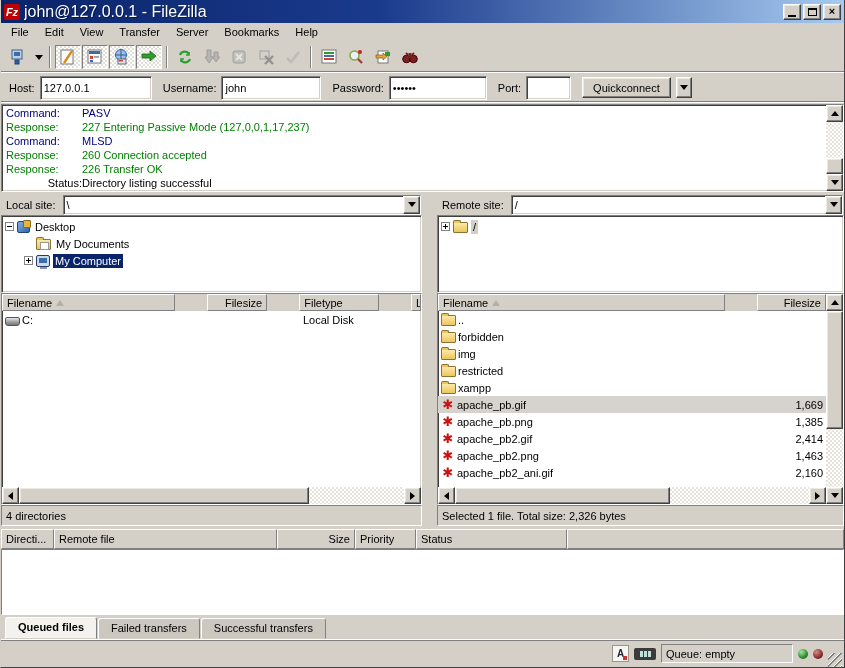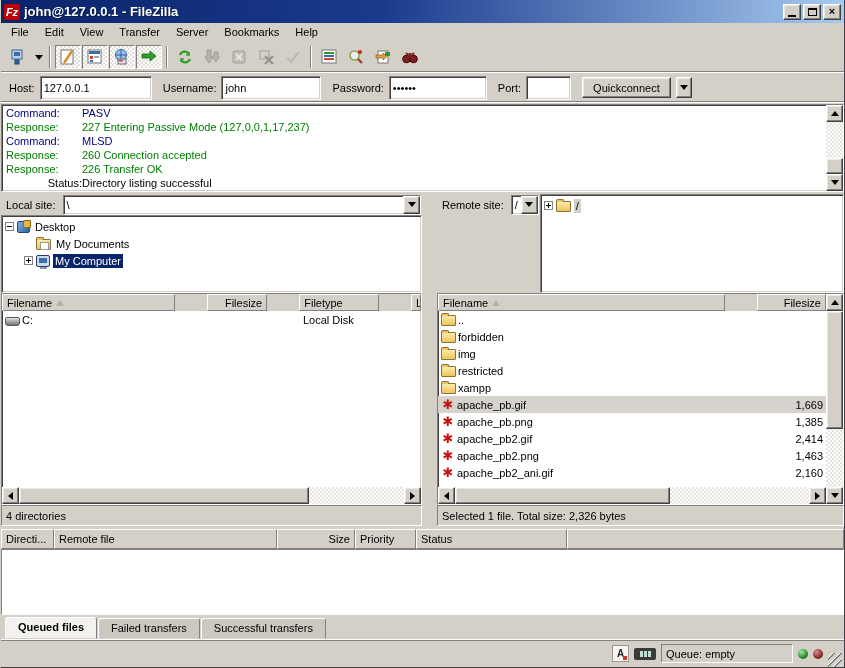--- a/index.html
+++ b/index.html
@@ -19,21 +19,21 @@
             box-shadow: inset 1px 1px 0 #404040, inset -1px -1px 0 #d4d0c8;
             background:#fff; }
 
   
   .titlebar { height:23px; flex:0 0 23px;
     background:linear-gradient(90deg,#0a246a 0%,#1a3a8c 45%,#a6caf0 100%);
     display:flex; align-items:center; padding:0 3px; gap:4px; }
   .app-icon { width:16px; height:16px; background:#bf0000; border-radius:2px;
     color:#fff; font-weight:bold; font-style:italic; font-size:11px;
     display:flex; align-items:center; justify-content:center; flex:0 0 16px; }
-  .title-text { color:#fff; font-weight:bold; font-size:13px; flex:1;
+  .title-text { color:#fff; font-weight:normal; font-size:16px; flex:1;
     text-shadow:1px 1px 0 rgba(0,0,0,.4); white-space:nowrap; overflow:hidden; }
   .tb-btns { display:flex; gap:2px; }
   .tb-btn { width:18px; height:16px; background:#d4d0c8; display:flex;
     align-items:center; justify-content:center; font-size:9px; font-weight:bold; }
   .glyph-min { width:8px; height:2px; background:#000; margin-top:8px; }
   .glyph-max { width:9px; height:8px; border:1px solid #000; border-top-width:2px; }
   .glyph-close { font-size:11px; font-weight:bold; line-height:1; }
 
   
   .menubar { height:19px; flex:0 0 19px; display:flex; align-items:center;
@@ -92,21 +92,21 @@
   .thumb { background:#d4d0c8; }
   .arr-up { width:0;height:0;border-left:4px solid transparent;border-right:4px solid transparent;border-bottom:5px solid #000; }
   .arr-dn { width:0;height:0;border-left:4px solid transparent;border-right:4px solid transparent;border-top:5px solid #000; }
   .arr-lf { width:0;height:0;border-top:4px solid transparent;border-bottom:4px solid transparent;border-right:5px solid #000; }
   .arr-rt { width:0;height:0;border-top:4px solid transparent;border-bottom:4px solid transparent;border-left:5px solid #000; }
 
   
   .split-row { display:flex; }
   .pane-l { width:421px; flex:0 0 421px; display:flex; flex-direction:column; }
   .splitter { width:3px; flex:0 0 3px; background:#d4d0c8; }
-  .pane-r { flex:1; display:flex; flex-direction:row;padding-left:12px; }
+  .pane-r { flex:1; display:flex; flex-direction:column;padding-left:12px; }
 
   .trees-row { height:99px; flex:0 0 99px; }
   .site-row { height:21px; flex:0 0 21px; display:flex; align-items:center; gap:3px; padding:0 1px; }
   .site-label { padding:0 4px; white-space:nowrap; }
   .combo { flex:1; height:20px; background:#fff; display:flex; align-items:stretch; }
   .combo-val { flex:1; padding:2px 3px; line-height:14px; }
   .combo-btn { width:17px; background:#d4d0c8; display:flex; align-items:center; justify-content:center; }
   .tree { flex:1; background:#fff; overflow:hidden; padding:2px 0 0 3px; }
   .tree-row { display:flex; align-items:center; height:17px; gap:3px; white-space:nowrap; }
   .tree-indent { width:16px; flex:0 0 16px; }

